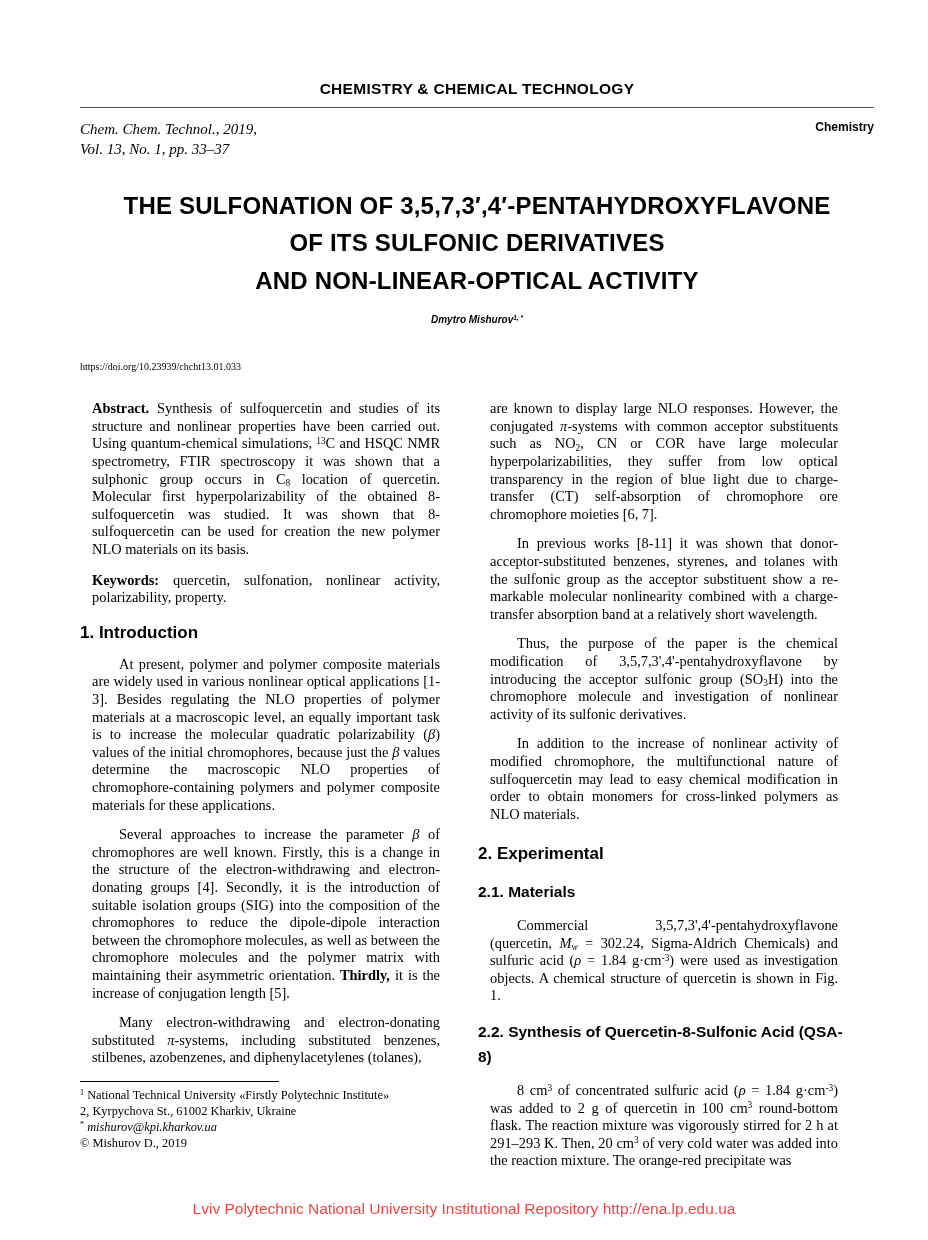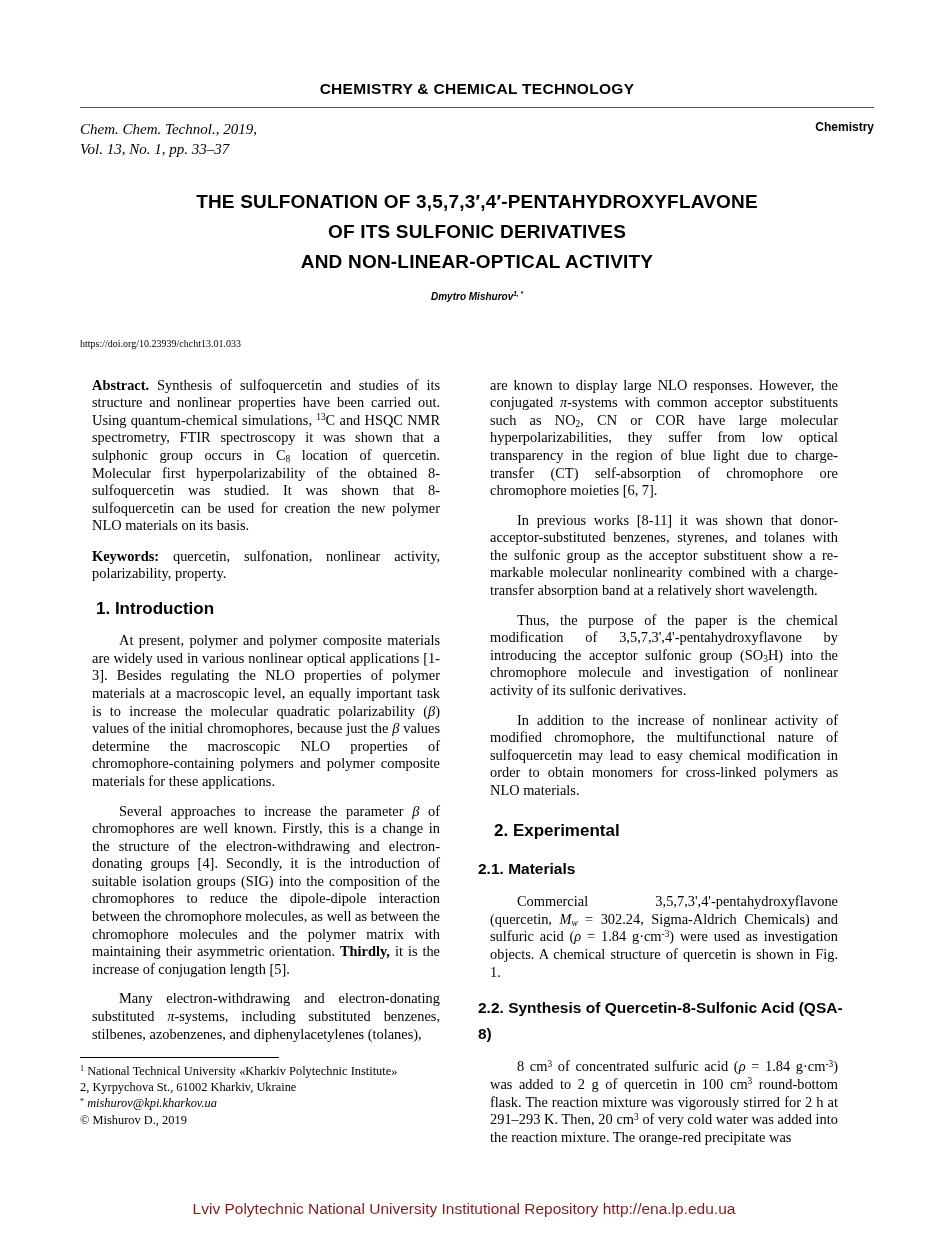--- a/index.html
+++ b/index.html
@@ -38,21 +38,21 @@
     font-family: "Liberation Sans", sans-serif;
     font-weight: bold;
     font-size: 12px;
   }
 
   .title {
     margin: 27px 0 0 0;
     text-align: center;
     font-family: "Liberation Sans", sans-serif;
     font-weight: bold;
-    font-size: 19px;
+    font-size: 24px;
     line-height: 1.58;
     letter-spacing: 0.2px;
   }
   .tline { display: block; }
 
   .author {
     margin-top: 14px;
     text-align: center;
     font-family: "Liberation Sans", sans-serif;
     font-weight: bold;
@@ -83,21 +83,21 @@
   }
   sup { top: -0.48em; }
   sub { top: 0.25em; }
   .rb { font-weight: bold; }
   .ri { font-style: italic; }
 
   .h2 {
     font-family: "Liberation Sans", sans-serif;
     font-weight: bold;
     font-size: 17px;
-    margin: 15px 0 9px 16px;
+    margin: 15px 0 9px 0;
     line-height: 1.3;
   }
   .h2.exp { margin-top: 20px; margin-bottom: 11px; }
   .h3 {
     font-family: "Liberation Sans", sans-serif;
     font-weight: bold;
     font-size: 15.5px;
     margin: 14px 0 9px 0;
     line-height: 1.65;
   }
@@ -109,21 +109,21 @@
     text-align: left;
   }
   .fn-rule { width: 199px; border-top: 1px solid #000; margin-bottom: 5px; }
 
   .footer {
     position: absolute;
     left: 0; right: 0; bottom: 22px;
     text-align: center;
     font-family: "Liberation Sans", sans-serif;
     font-size: 15.5px;
-    color: #7f1d1d;
+    color: #ef4444;
   }
 </style>
 </head>
 <body>
 
 <div class="page">
   <div class="content">
 
     <div class="running-head">CHEMISTRY &amp; CHEMICAL TECHNOLOGY</div>
     <div class="head-rule"></div>
@@ -151,21 +151,21 @@
       <div class="col">
         <p class="para"><span class="rb">Abstract. </span><span>Synthesis of sulfoquercetin and studies of its structure and nonlinear properties have been carried out. Using quantum-chemical simulations, </span><sup>13</sup><span>C and HSQC NMR spectrometry, FTIR spectroscopy it was shown that a sulphonic group occurs in C</span><sub>8</sub><span> location of quercetin. Molecular first hyperpolarizability of the obtained 8-sulfoquercetin was studied. It was shown that 8-sulfoquercetin can be used for creation the new polymer NLO materials on its basis.</span></p>
         <p class="para gap"><span class="rb">Keywords: </span><span>quercetin, sulfonation, nonlinear activity, polarizability, property.</span></p>
         <h2 class="h2">1. Introduction</h2>
         <p class="para indent"><span>At present, polymer and polymer composite materials are widely used in various nonlinear optical applications [1-3]. Besides regulating the NLO properties of polymer materials at a macroscopic level, an equally important task is to increase the molecular quadratic polarizability (</span><span class="ri">β</span><span>) values of the initial chromophores, because just the </span><span class="ri">β</span><span> values determine the macroscopic NLO properties of chromophore-containing polymers and polymer composite materials for these applications.</span></p>
         <p class="para indent"><span>Several approaches to increase the parameter </span><span class="ri">β</span><span> of chromophores are well known. Firstly, this is a change in the structure of the electron-withdrawing and electron-donating groups [4]. Secondly, it is the introduction of suitable isolation groups (SIG) into the composition of the chromophores to reduce the dipole-dipole interaction between the chromophore molecules, as well as between the chromophore molecules and the polymer matrix with maintaining their asymmetric orientation. </span><span class="rb">Thirdly,</span><span> it is the increase of conjugation length [5].</span></p>
         <p class="para indent"><span>Many electron-withdrawing and electron-donating substituted </span><span class="ri">π</span><span>-systems, including substituted benzenes, stilbenes, azobenzenes, and diphenylacetylenes (tolanes),</span></p>
 
         <div class="footnote">
           <div class="fn-rule"></div>
-          <div class="fn-line"><sup>1</sup><span> National Technical University «Kharkiv Polytechnic Institute»</span></div>
+          <div class="fn-line"><sup>1</sup><span> National Technical University «Firstly Polytechnic Institute»</span></div>
           <div class="fn-line">2, Kyrpychova St., 61002 Kharkiv, Ukraine</div>
           <div class="fn-line"><sup>*</sup><span> </span><span class="ri">mishurov@kpi.kharkov.ua</span></div>
           <div class="fn-line">© Mishurov D., 2019</div>
         </div>
       </div>
 
       <div class="col">
         <p class="para"><span>are known to display large NLO responses. However, the conjugated </span><span class="ri">π</span><span>-systems with common acceptor substituents such as NO</span><sub>2</sub><span>, CN or COR have large molecular hyperpolarizabilities, they suffer from low optical transparency in the region of blue light due to charge-transfer (CT) self-absorption of chromophore ore chromophore moieties [6, 7].</span></p>
         <p class="para indent"><span>In previous works [8-11] it was shown that donor-acceptor-substituted benzenes, styrenes, and tolanes with the sulfonic group as the acceptor substituent show a re-markable molecular nonlinearity combined with a charge-transfer absorption band at a relatively short wavelength.</span></p>
         <p class="para indent"><span>Thus, the purpose of the paper is the chemical modification of 3,5,7,3',4'-pentahydroxyflavone by introducing the acceptor sulfonic group (SO</span><sub>3</sub><span>H) into the chromophore molecule and investigation of nonlinear activity of its sulfonic derivatives.</span></p>

